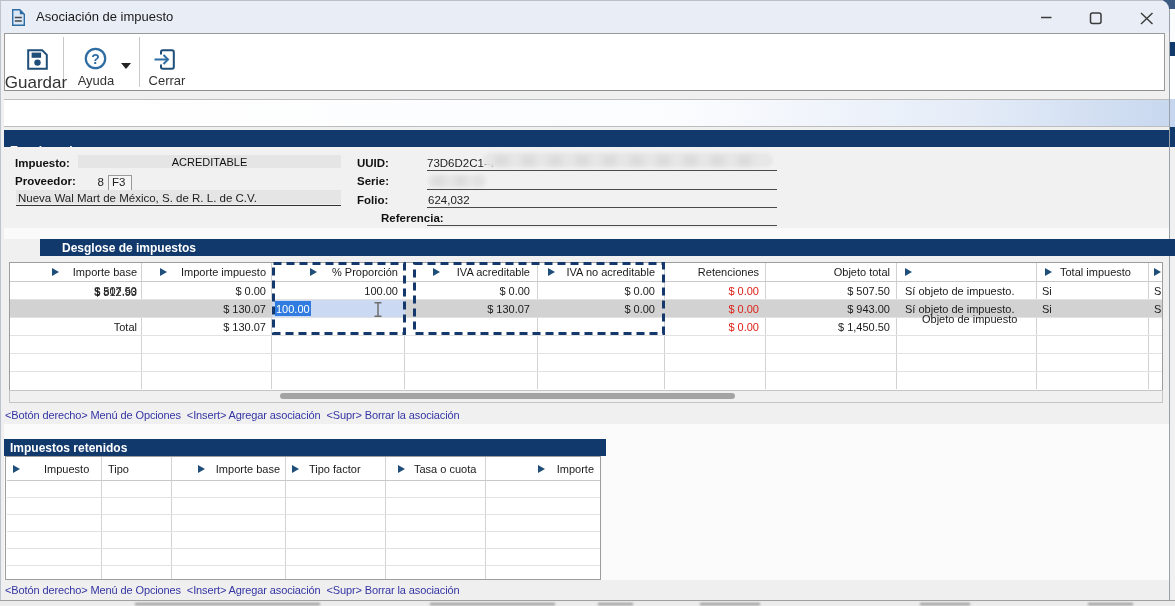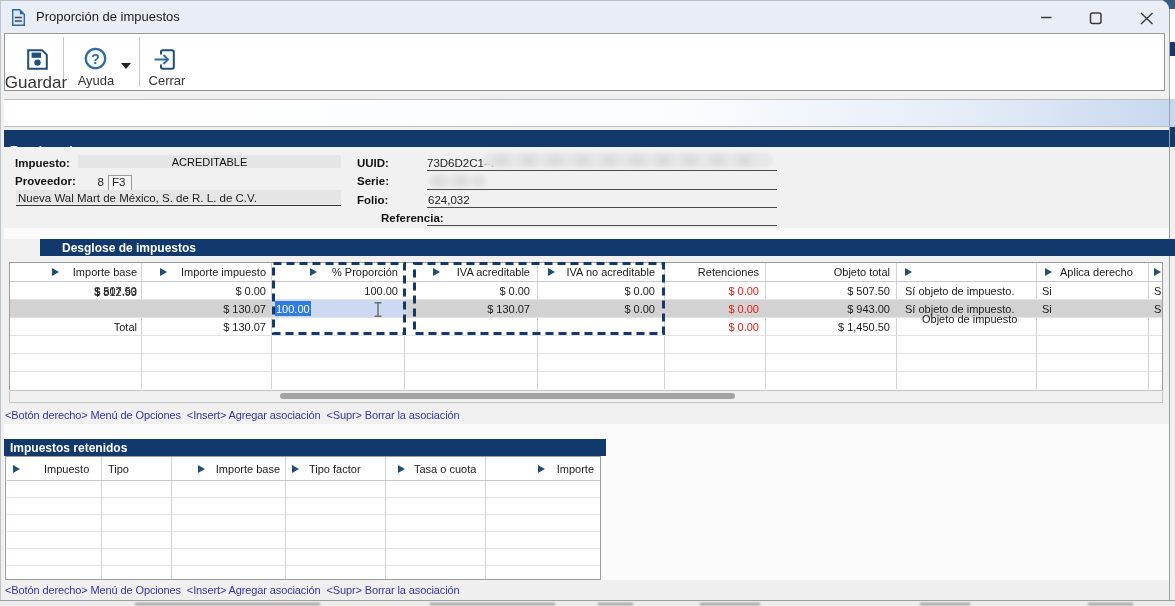--- a/index.html
+++ b/index.html
@@ -28,21 +28,21 @@
 <div class="abs" style="left:1170px; top:42px; width:5px; height:14px; background:#12396B;"></div>
 <div class="abs" style="left:1170px; top:56px; width:5px; height:43px; background:#FFFFFF;"></div>
 <div class="abs" style="left:1170px; top:99px; width:5px; height:28px; background:#C6D6EE;"></div>
 <div class="abs" style="left:1170px; top:127px; width:5px; height:20px; background:#12396B;"></div>
 
 <div class="abs" style="left:0; top:0; width:1170px; height:606px; background:#F0F0F0; border-left:1px solid #BCC4D0; border-right:1px solid #9AA0A8;"></div>
 
 <div class="abs" style="left:1162px; top:0; width:13px; height:9px; background:#3D5B82;"></div>
 <div class="abs" style="left:1px; top:0; width:1168px; height:33px; background:#E9EDF5; border-top-right-radius:9px;"></div>
 <div class="abs" style="left:0; top:0; width:1163px; height:1px; background:#BAC0CB;"></div>
-<div class="abs" style="left:36px; top:9px; font-size:13px; color:#1a1a1a;">Proporción de impuestos</div>
+<div class="abs" style="left:36px; top:9px; font-size:13px; color:#1a1a1a;">Asociación de impuesto</div>
 
 <svg class="abs" style="left:11px; top:9px;" width="15" height="17" viewBox="0 0 15 17">
   <path d="M1.7 0.7 L8.8 0.7 L13.3 5.2 L13.3 16.3 L1.7 16.3 Z" fill="#D9E7F7" stroke="#2E6DA4" stroke-width="1.4"></path>
   <path d="M8.8 0.7 L8.8 5.2 L13.3 5.2 Z" fill="#2E6DA4"></path>
   <line x1="3.8" y1="8.5" x2="10.8" y2="8.5" stroke="#444" stroke-width="1.5"></line>
   <line x1="3.8" y1="12" x2="10.8" y2="12" stroke="#444" stroke-width="1.5"></line>
 </svg>
 
 <svg class="abs" style="left:1028px; top:0;" width="140" height="33" viewBox="0 0 140 33">
   <line x1="13" y1="17.5" x2="23.5" y2="17.5" stroke="#3a3a3a" stroke-width="1.5"></line>
@@ -142,21 +142,21 @@
 <div class="cell r" style="left:298px; top:266px; width:100px;">% Proporción</div>
 <div class="cell" style="left:433px; top:266px;"><span class="ar"></span></div>
 <div class="cell r" style="left:430px; top:266px; width:100px;">IVA acreditable</div>
 <div class="cell" style="left:548px; top:266px;"><span class="ar"></span></div>
 <div class="cell r" style="left:555px; top:266px; width:100px;">IVA no acreditable</div>
 <div class="cell r" style="left:659px; top:266px; width:100px;">Retenciones</div>
 <div class="cell r" style="left:790px; top:266px; width:100px;">Objeto total</div>
 <div class="cell" style="left:905px; top:266px;"><span class="ar"></span></div>
 <div class="cell" style="left:922px; top:266px;margin-top:47px;">Objeto de impuesto</div>
 <div class="cell" style="left:1045px; top:266px;"><span class="ar"></span></div>
-<div class="cell" style="left:1060px; top:266px;">Aplica derecho</div>
+<div class="cell" style="left:1060px; top:266px;">Total impuesto</div>
 <div class="cell" style="left:1154px; top:266px;"><span class="ar"></span></div>
 
 <div class="cell r" style="left:37px; top:285px; width:100px;">$ 507.50</div>
 <div class="cell r" style="left:166px; top:285px; width:100px;">$ 0.00</div>
 <div class="cell r" style="left:298px; top:285px; width:100px;">100.00</div>
 <div class="cell r" style="left:430px; top:285px; width:100px;">$ 0.00</div>
 <div class="cell r" style="left:555px; top:285px; width:100px;">$ 0.00</div>
 <div class="cell r red" style="left:659px; top:285px; width:100px;">$ 0.00</div>
 <div class="cell r" style="left:790px; top:285px; width:100px;">$ 507.50</div>
 <div class="cell" style="left:905px; top:285px;">Sí objeto de impuesto.</div>

